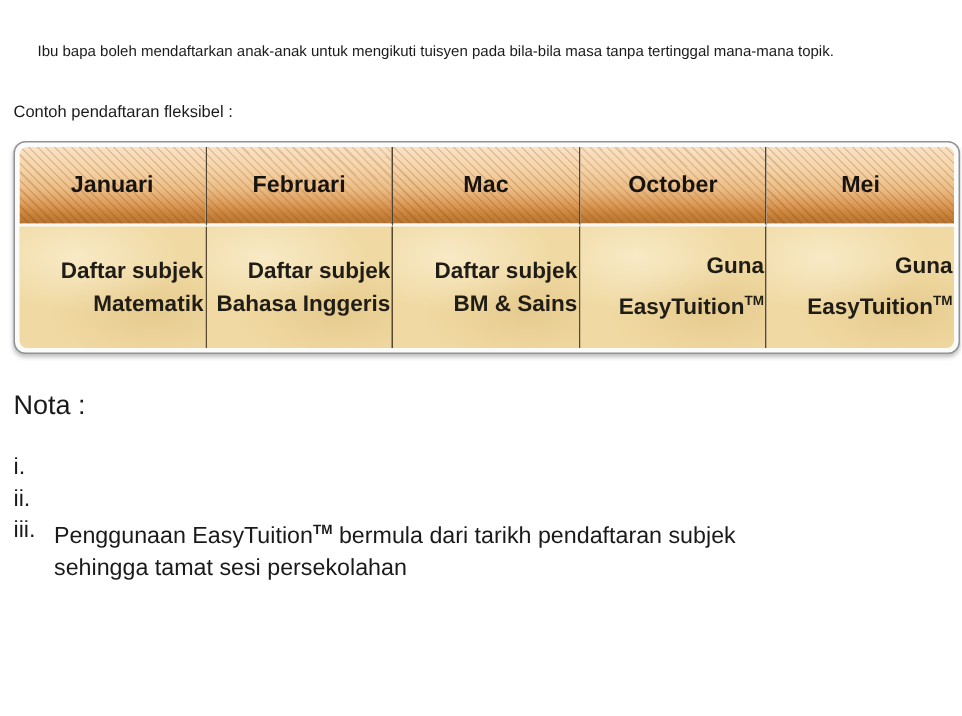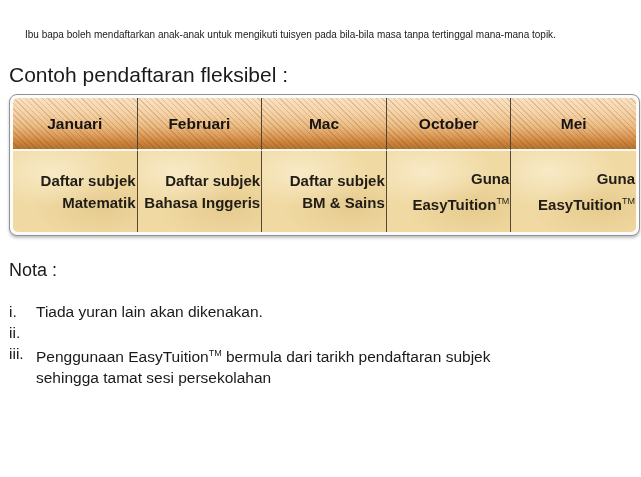--- a/index.html
+++ b/index.html
@@ -15,21 +15,21 @@
 
   .intro {
     margin: 16px;
     width: 622px;
     font-size: 10px;
     line-height: 26px;
     font-weight: 500;
   }
   .example-label {
     margin: 14px 0 0 0;
-    font-size: 21px;
+    font-size: 11px;
     line-height: 22px;
     font-weight: 500;
   }
 
   
   .table-frame {
     margin-top: 8px;
     width: 623px;
     border: 1px solid #8f9296;
     border-radius: 8px;
@@ -79,21 +79,21 @@
       #f0d9a2;
   }
   table.schedule tr[data-name="table-row"]:nth-child(1) td { height: 79px; }
   table.schedule tr[data-name="table-row"]:nth-child(2) td { height: 77px; }
   table.schedule tr:last-child td { border-bottom: none; }
   table.schedule td:last-child { border-right: none; }
   table.schedule tr:last-child td:first-child { border-bottom-left-radius: 5px; }
   table.schedule tr:last-child td:last-child  { border-bottom-right-radius: 5px; }
 
   .cell-line { display: block; }
-  sup.tm { font-size: 9px; font-weight: normal; vertical-align: super; letter-spacing: 0; }
+  sup.tm { font-size: 9px; font-weight: bold; vertical-align: super; letter-spacing: 0; }
 
   
   .nota-label {
     margin: 23px 0 0 0;
     font-size: 18px;
     line-height: 22px;
     font-weight: 500;
   }
   .notes {
     margin: 20px 0 0 0;
@@ -153,21 +153,20 @@
         </tbody>
     </table>
   </div>
 
   <p class="nota-label" data-name="notes-label">Nota :</p>
 
   <ol class="notes" data-name="notes-list">
       <li data-name="note-item">
         <span class="note-num" data-name="note-number">i.</span>
         <span data-name="note-text">
-          <span class="note-line tm-able" data-name="note-text-line">Tiada yuran lain akan dikenakan.</span>
         </span>
       </li>
       <li data-name="note-item">
         <span class="note-num" data-name="note-number">ii.</span>
       </li>
       <li data-name="note-item">
         <span class="note-num" data-name="note-number">iii.</span>
         <span data-name="note-text">
           <span class="note-line tm-able" data-name="note-text-line">Penggunaan EasyTuition<sup class="tm" data-name="trademark-superscript">TM</sup> bermula dari tarikh pendaftaran subjek</span>
           <span class="note-line tm-able" data-name="note-text-line">sehingga tamat sesi persekolahan</span>

